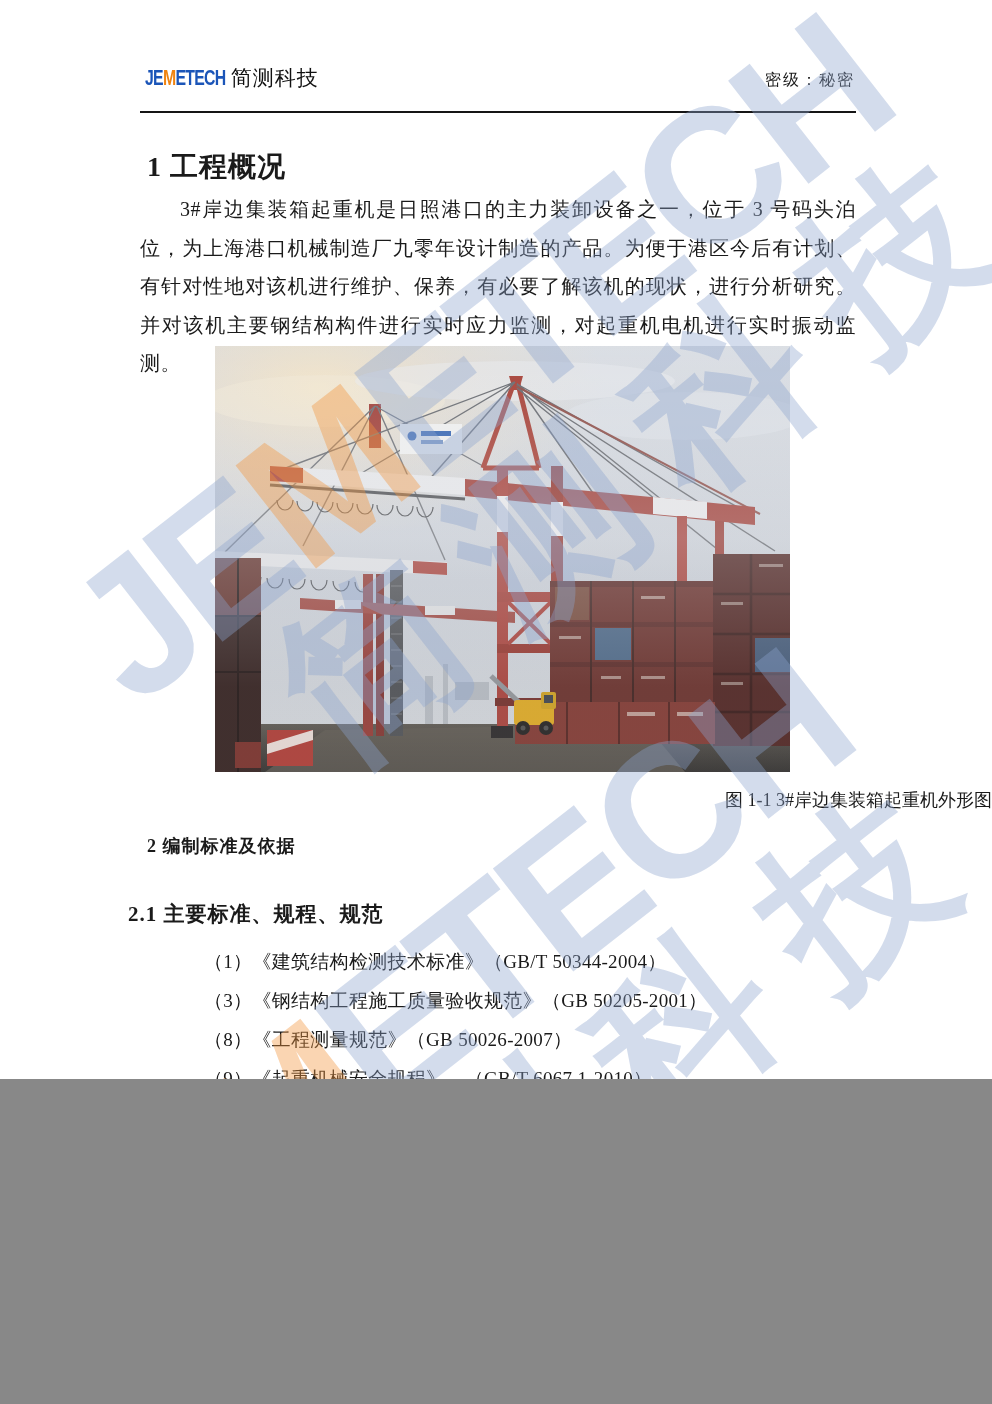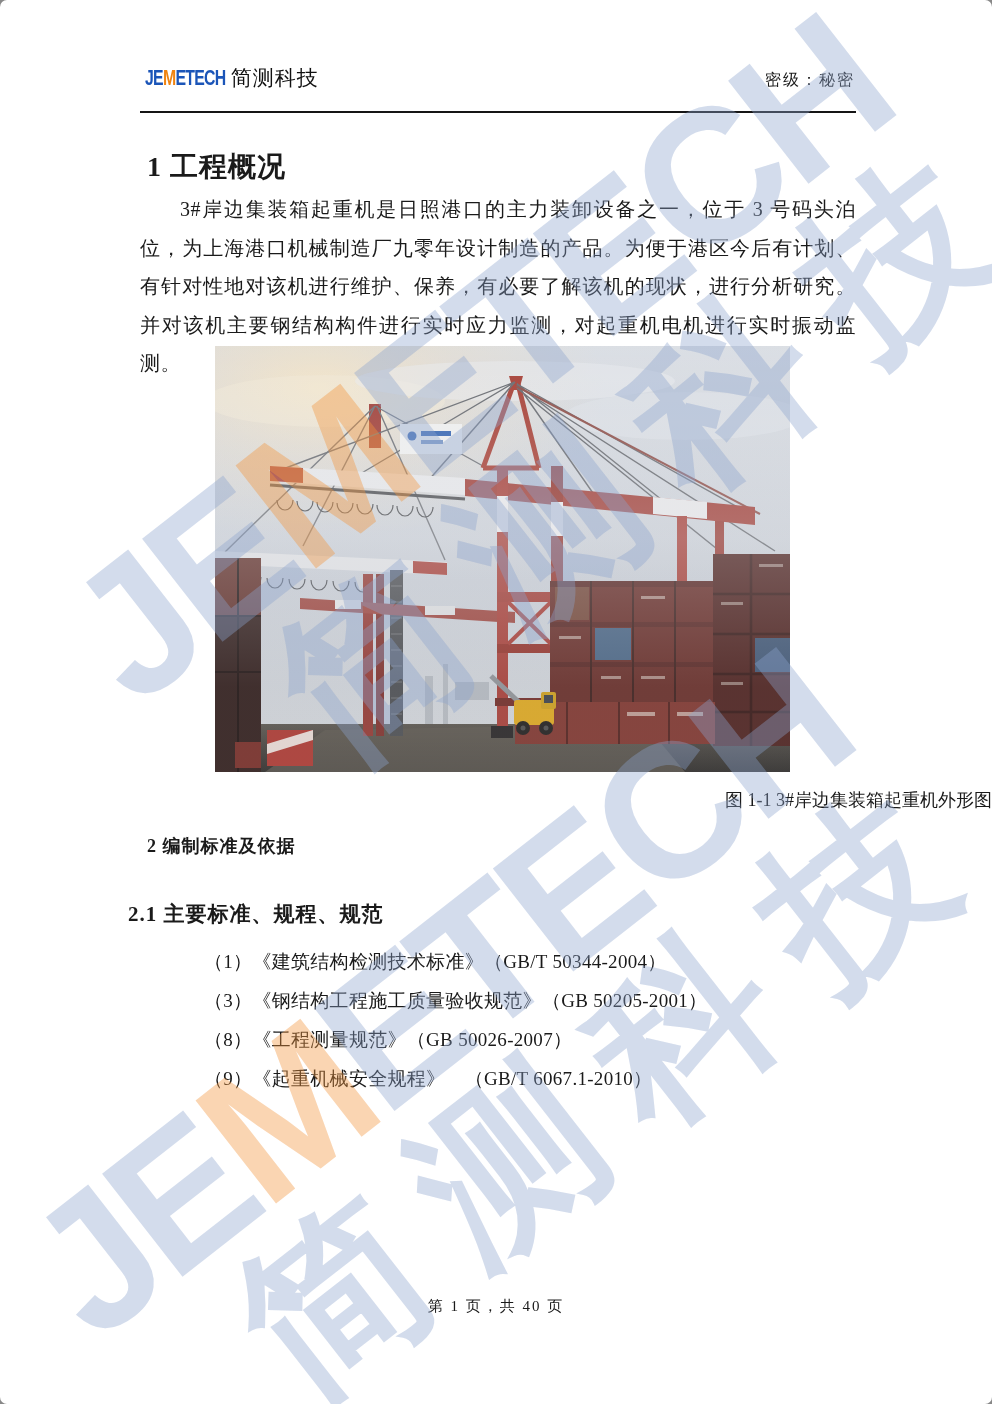--- a/index.html
+++ b/index.html
@@ -1,21 +1,20 @@
 <!DOCTYPE html>
 <html><head>
 <meta charset="utf-8">
 <style>
   html,body { margin:0; padding:0; background:#888; }
   .page {
-    position:relative; width:992px; height:1404px; margin:0 auto;
+    position:relative; width:992px; height:1079px; margin:0 auto;
     background:#ffffff; overflow:hidden;
     font-family:"Liberation Serif","DejaVu Serif",serif;
     color:#1a1a1a;
-    border-radius:7px;
   }
   
   .hdr-left { position:absolute; left:145px; top:64px; height:28px; white-space:nowrap; }
   .logo-en {
     display:inline-block; transform:scaleX(0.72); transform-origin:left center;
     font-family:"Liberation Sans","DejaVu Sans",sans-serif;
     font-weight:bold; font-size:22px; letter-spacing:-1px; vertical-align:middle;
   }
   .logo-en .b { color:#1b55b8; }
   .logo-en .o { color:#f08411; }

